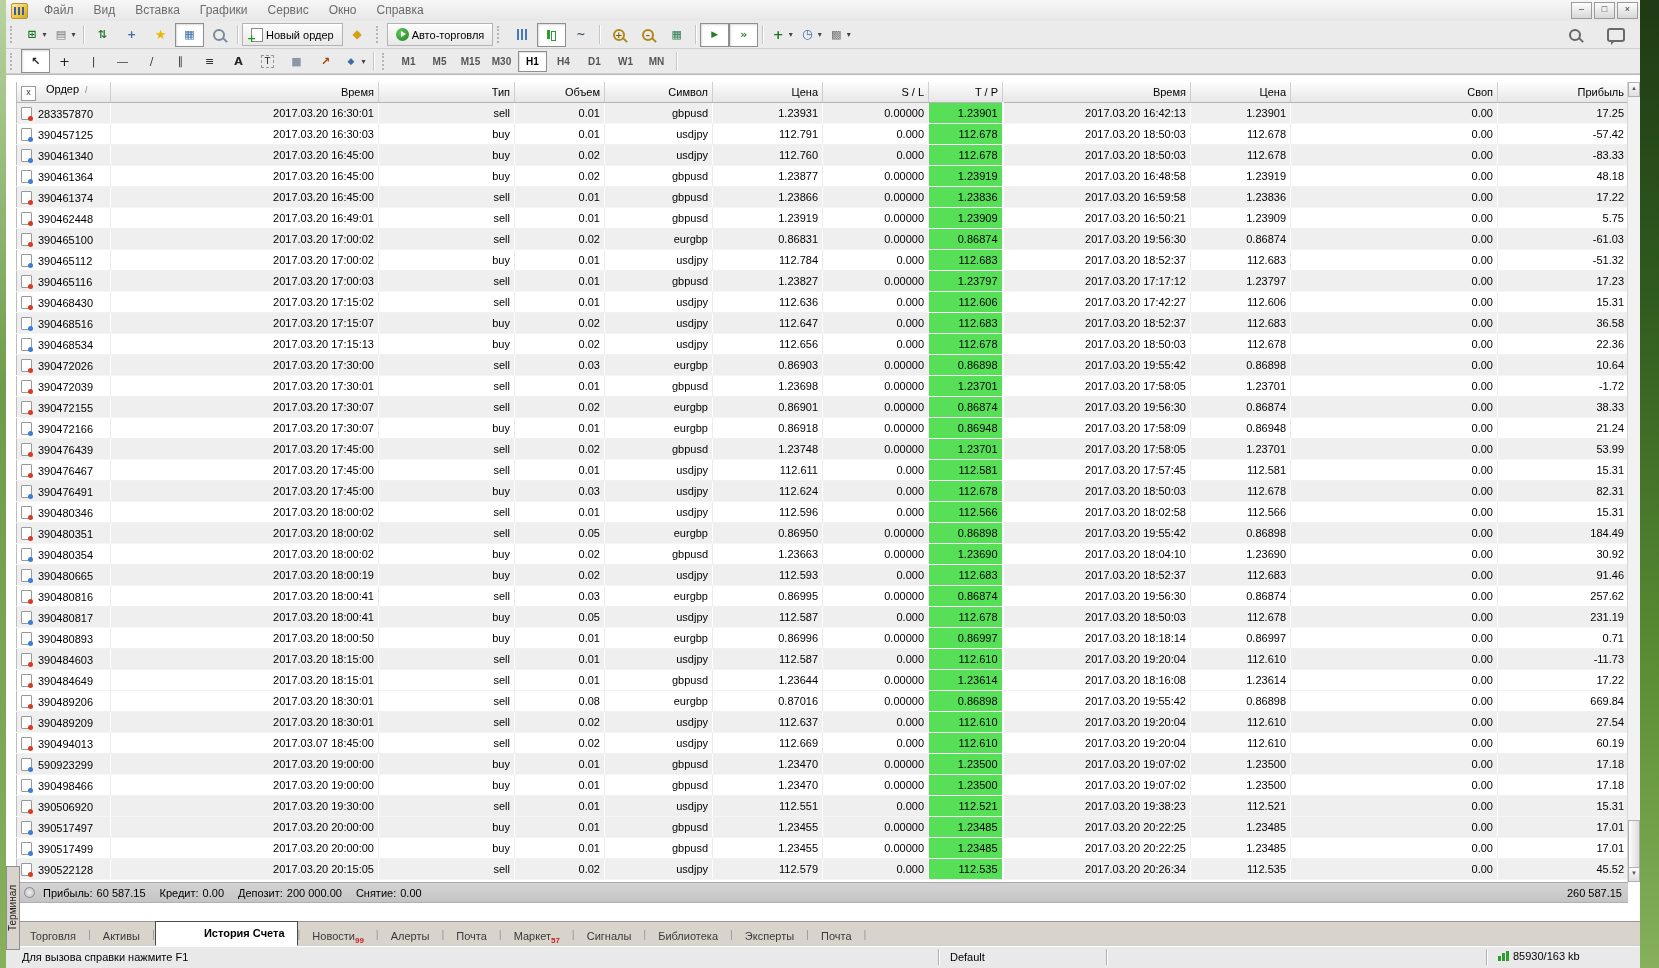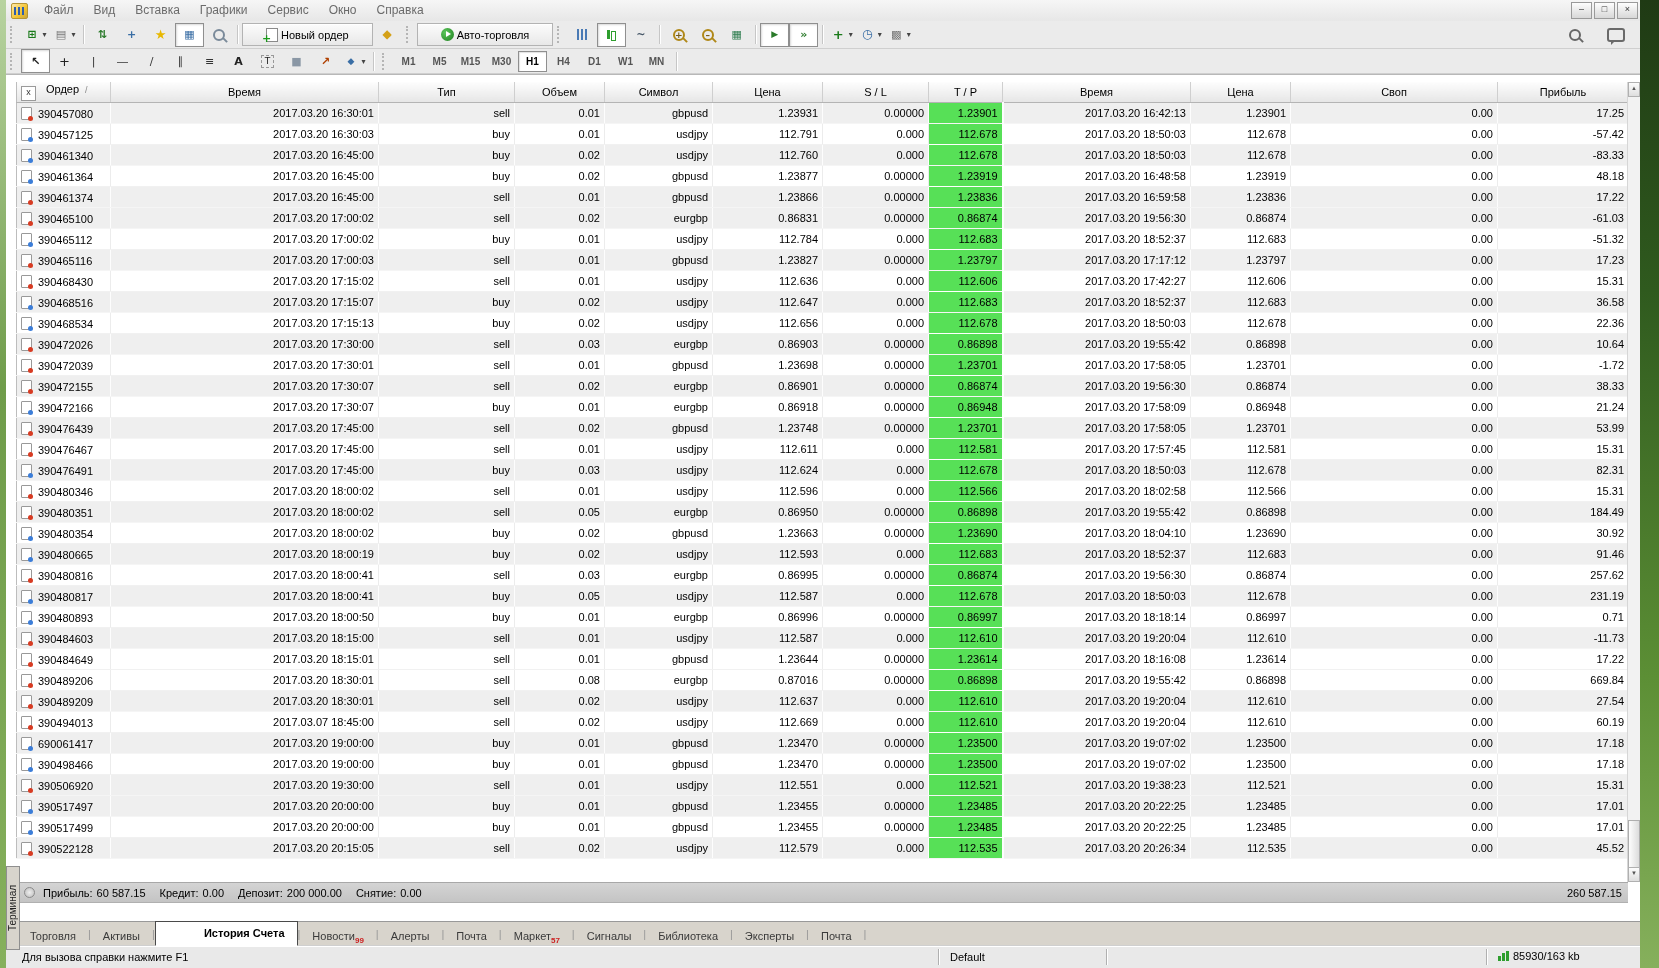--- a/index.html
+++ b/index.html
@@ -25,21 +25,21 @@
   .tbar{position:absolute;left:0;right:0;display:flex;align-items:center;background:#ebebeb;
     border-bottom:1px solid #cfcfcf;box-shadow:0 1px 0 #ffffff;}
   .tb1{top:21px;height:27px;}
   .tb2{top:49px;height:24px;}
   .grip{width:4px;height:17px;margin:0 5px 0 4px;border-left:2px dotted #b5b5b5;}
   .sep{width:1px;height:19px;background:#c6c6c6;box-shadow:1px 0 0 #fff;margin:0 4px;}
   .tbtn{height:22px;min-width:23px;display:flex;align-items:center;justify-content:center;gap:3px;
     padding:0 2px;border:1px solid transparent;color:#333;}
   .tbtn.on{background:#fff;border:1px solid #8f8f8f;box-shadow:inset 1px 1px 2px rgba(0,0,0,.15);}
   .tbtn.labeled{border:1px solid #b3b3b3;background:linear-gradient(#fcfcfc,#e8e8e8);
-    box-shadow:inset 0 1px 0 #fff;padding:0 23px;height:21px;}
+    box-shadow:inset 0 1px 0 #fff;padding:0 8px;height:21px;}
   .blabel{font-size:11px;color:#000;white-space:nowrap;}
   .dd{font-size:8px;color:#444;}
   .tb1-right{position:absolute;right:10px;top:0;height:100%;display:flex;align-items:center;gap:12px;}
   .tfb{width:27px;height:19px;text-align:center;font-size:10px;font-weight:bold;color:#555;
     line-height:19px;border:1px solid transparent;margin:0 1px;}
   .tfb.on{background:#fff;border-color:#8f8f8f;color:#000;box-shadow:inset 1px 1px 1px rgba(0,0,0,.12);}
 
   
   .ico{display:inline-flex;align-items:center;justify-content:center;width:15px;height:15px;
     font-size:11px;line-height:15px;font-family:"DejaVu Sans",sans-serif;}
@@ -87,21 +87,21 @@
   .i-autotrade{width:13px;height:13px;border-radius:50%;background:radial-gradient(circle at 35% 35%,#5cc85c,#1e7e1e);position:relative;}
   .i-autotrade::after{content:'';position:absolute;left:5px;top:3px;border-left:5px solid #fff;
     border-top:3px solid transparent;border-bottom:3px solid transparent;}
 
   
   .panel{position:absolute;top:74px;left:0;right:0;bottom:22px;background:#fff;border-top:1px solid #b8b8b8;}
   table.grid{border-collapse:collapse;table-layout:fixed;width:1612px;position:absolute;left:10px;top:7px;
     border-left:1px solid #bdbdbd;}
   .grid th,.grid td{font-size:11px;height:20px;padding:0 4px;overflow:hidden;white-space:nowrap;color:#000;}
   .grid thead th{background:linear-gradient(#fdfdfd,#e6e6e6);border-right:1px solid #cfcfcf;
-    border-bottom:1px solid #b4b4b4;font-weight:normal;}
+    border-bottom:1px solid #b4b4b4;font-weight:normal;text-align:right;}
   .grid thead th.first{text-align:left;}
   .hclose{display:inline-block;width:13px;height:13px;background:#fff;border:1px solid #9a9a9a;
     font-size:9px;line-height:11px;text-align:center;color:#333;margin-right:10px;vertical-align:-2px;}
   .sort{color:#888;font-size:9px;margin-left:6px;}
   .grid td{border-right:1px solid #ececec;border-bottom:1px solid #f1f1f1;text-align:right;background:#fff;}
   .grid tr.odd td{background:#efefef;border-right-color:#fdfdfd;border-bottom-color:#f5f5f5;}
   .grid td.c0{text-align:left;}
   .grid td.tp{background:#57e057 !important;border-right:2px solid #fff;border-bottom:1px solid #fff;}
   .doc{display:inline-block;width:9px;height:11px;background:#fff;border:1px solid #999;border-radius:1px;
     position:relative;margin-right:6px;vertical-align:-2px;}
@@ -349,21 +349,21 @@
             <th>S / L</th>
             <th>T / P</th>
             <th>Время</th>
             <th>Цена</th>
             <th>Своп</th>
             <th>Прибыль</th>
           </tr>
         </thead>
       <tbody id="tbody">
           <tr class="odd">
-            <td class="c0"><span class="doc sell"></span><span>390457080</span></td>
+            <td class="c0"><span class="doc sell"></span><span>283357870</span></td>
             <td>2017.03.20 16:30:01</td>
             <td>sell</td>
             <td>0.01</td>
             <td>gbpusd</td>
             <td>1.23931</td>
             <td>0.00000</td>
             <td class="tp">1.23901</td>
             <td>2017.03.20 16:42:13</td>
             <td>1.23901</td>
             <td>0.00</td>
@@ -418,20 +418,34 @@
             <td>0.01</td>
             <td>gbpusd</td>
             <td>1.23866</td>
             <td>0.00000</td>
             <td class="tp">1.23836</td>
             <td>2017.03.20 16:59:58</td>
             <td>1.23836</td>
             <td>0.00</td>
             <td>17.22</td>
           </tr>
+          <tr class="even">
+            <td class="c0"><span class="doc sell"></span><span>390462448</span></td>
+            <td>2017.03.20 16:49:01</td>
+            <td>sell</td>
+            <td>0.01</td>
+            <td>gbpusd</td>
+            <td>1.23919</td>
+            <td>0.00000</td>
+            <td class="tp">1.23909</td>
+            <td>2017.03.20 16:50:21</td>
+            <td>1.23909</td>
+            <td>0.00</td>
+            <td>5.75</td>
+          </tr>
           <tr class="odd">
             <td class="c0"><span class="doc sell"></span><span>390465100</span></td>
             <td>2017.03.20 17:00:02</td>
             <td>sell</td>
             <td>0.02</td>
             <td>eurgbp</td>
             <td>0.86831</td>
             <td>0.00000</td>
             <td class="tp">0.86874</td>
             <td>2017.03.20 19:56:30</td>
@@ -769,21 +783,21 @@
             <td>usdjpy</td>
             <td>112.669</td>
             <td>0.000</td>
             <td class="tp">112.610</td>
             <td>2017.03.20 19:20:04</td>
             <td>112.610</td>
             <td>0.00</td>
             <td>60.19</td>
           </tr>
           <tr class="odd">
-            <td class="c0"><span class="doc buy"></span><span>690061417</span></td>
+            <td class="c0"><span class="doc buy"></span><span>590923299</span></td>
             <td>2017.03.20 19:00:00</td>
             <td>buy</td>
             <td>0.01</td>
             <td>gbpusd</td>
             <td>1.23470</td>
             <td>0.00000</td>
             <td class="tp">1.23500</td>
             <td>2017.03.20 19:07:02</td>
             <td>1.23500</td>
             <td>0.00</td>

